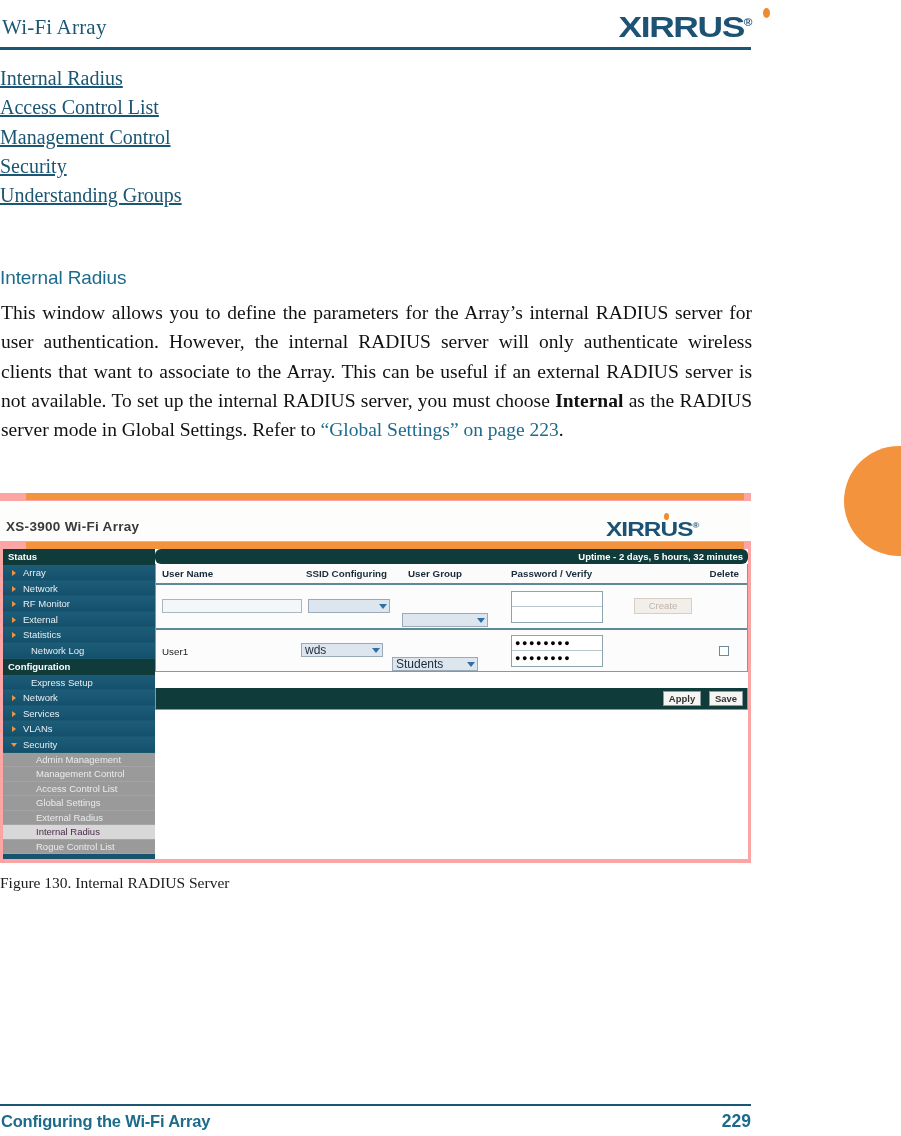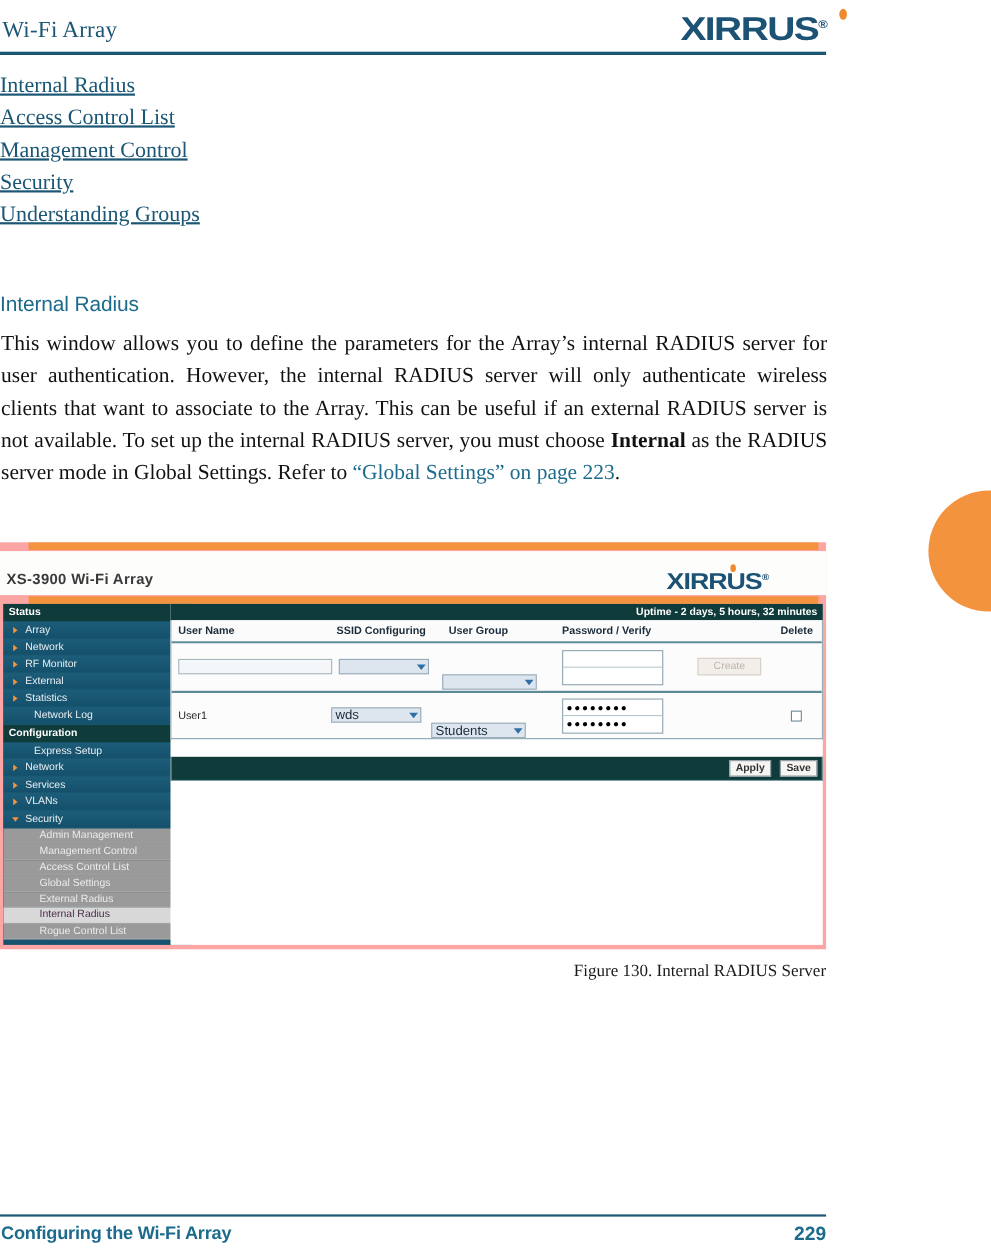--- a/index.html
+++ b/index.html
@@ -240,20 +240,21 @@
     width: 593px; height: 15px;
     background: #0f3b3a;
     color: #ffffff;
     font-family: "Liberation Sans", sans-serif;
     font-size: 9.5px;
     font-weight: bold;
     text-align: right;
     line-height: 15px;
     padding-right: 5px;
     box-sizing: border-box;
+    border-radius: 6px;
   }
   #fig-table {
     position: absolute;
     left: 0; top: 15px;
     width: 593px;
     border: 1px solid #7c9da8;
     border-top: none;
     box-sizing: border-box;
     background: #fbfcfb;
   }
@@ -373,21 +374,21 @@
     box-sizing: border-box;
   }
   #btn-apply { right: 46px; width: 38px; }
   #btn-save  { right: 4px;  width: 34px; }
 
   
   #fig-caption {
     position: absolute;
     left: 0; top: 874px;
     width: 751px;
-    text-align: right;
+    text-align: left;
     font-family: "Liberation Serif", serif;
     font-size: 15.5px;
     color: #1a1a1a;
   }
 
   
   #footer-rule {
     position: absolute;
     left: 0; top: 1104px;
     width: 751px; height: 1.6px;

